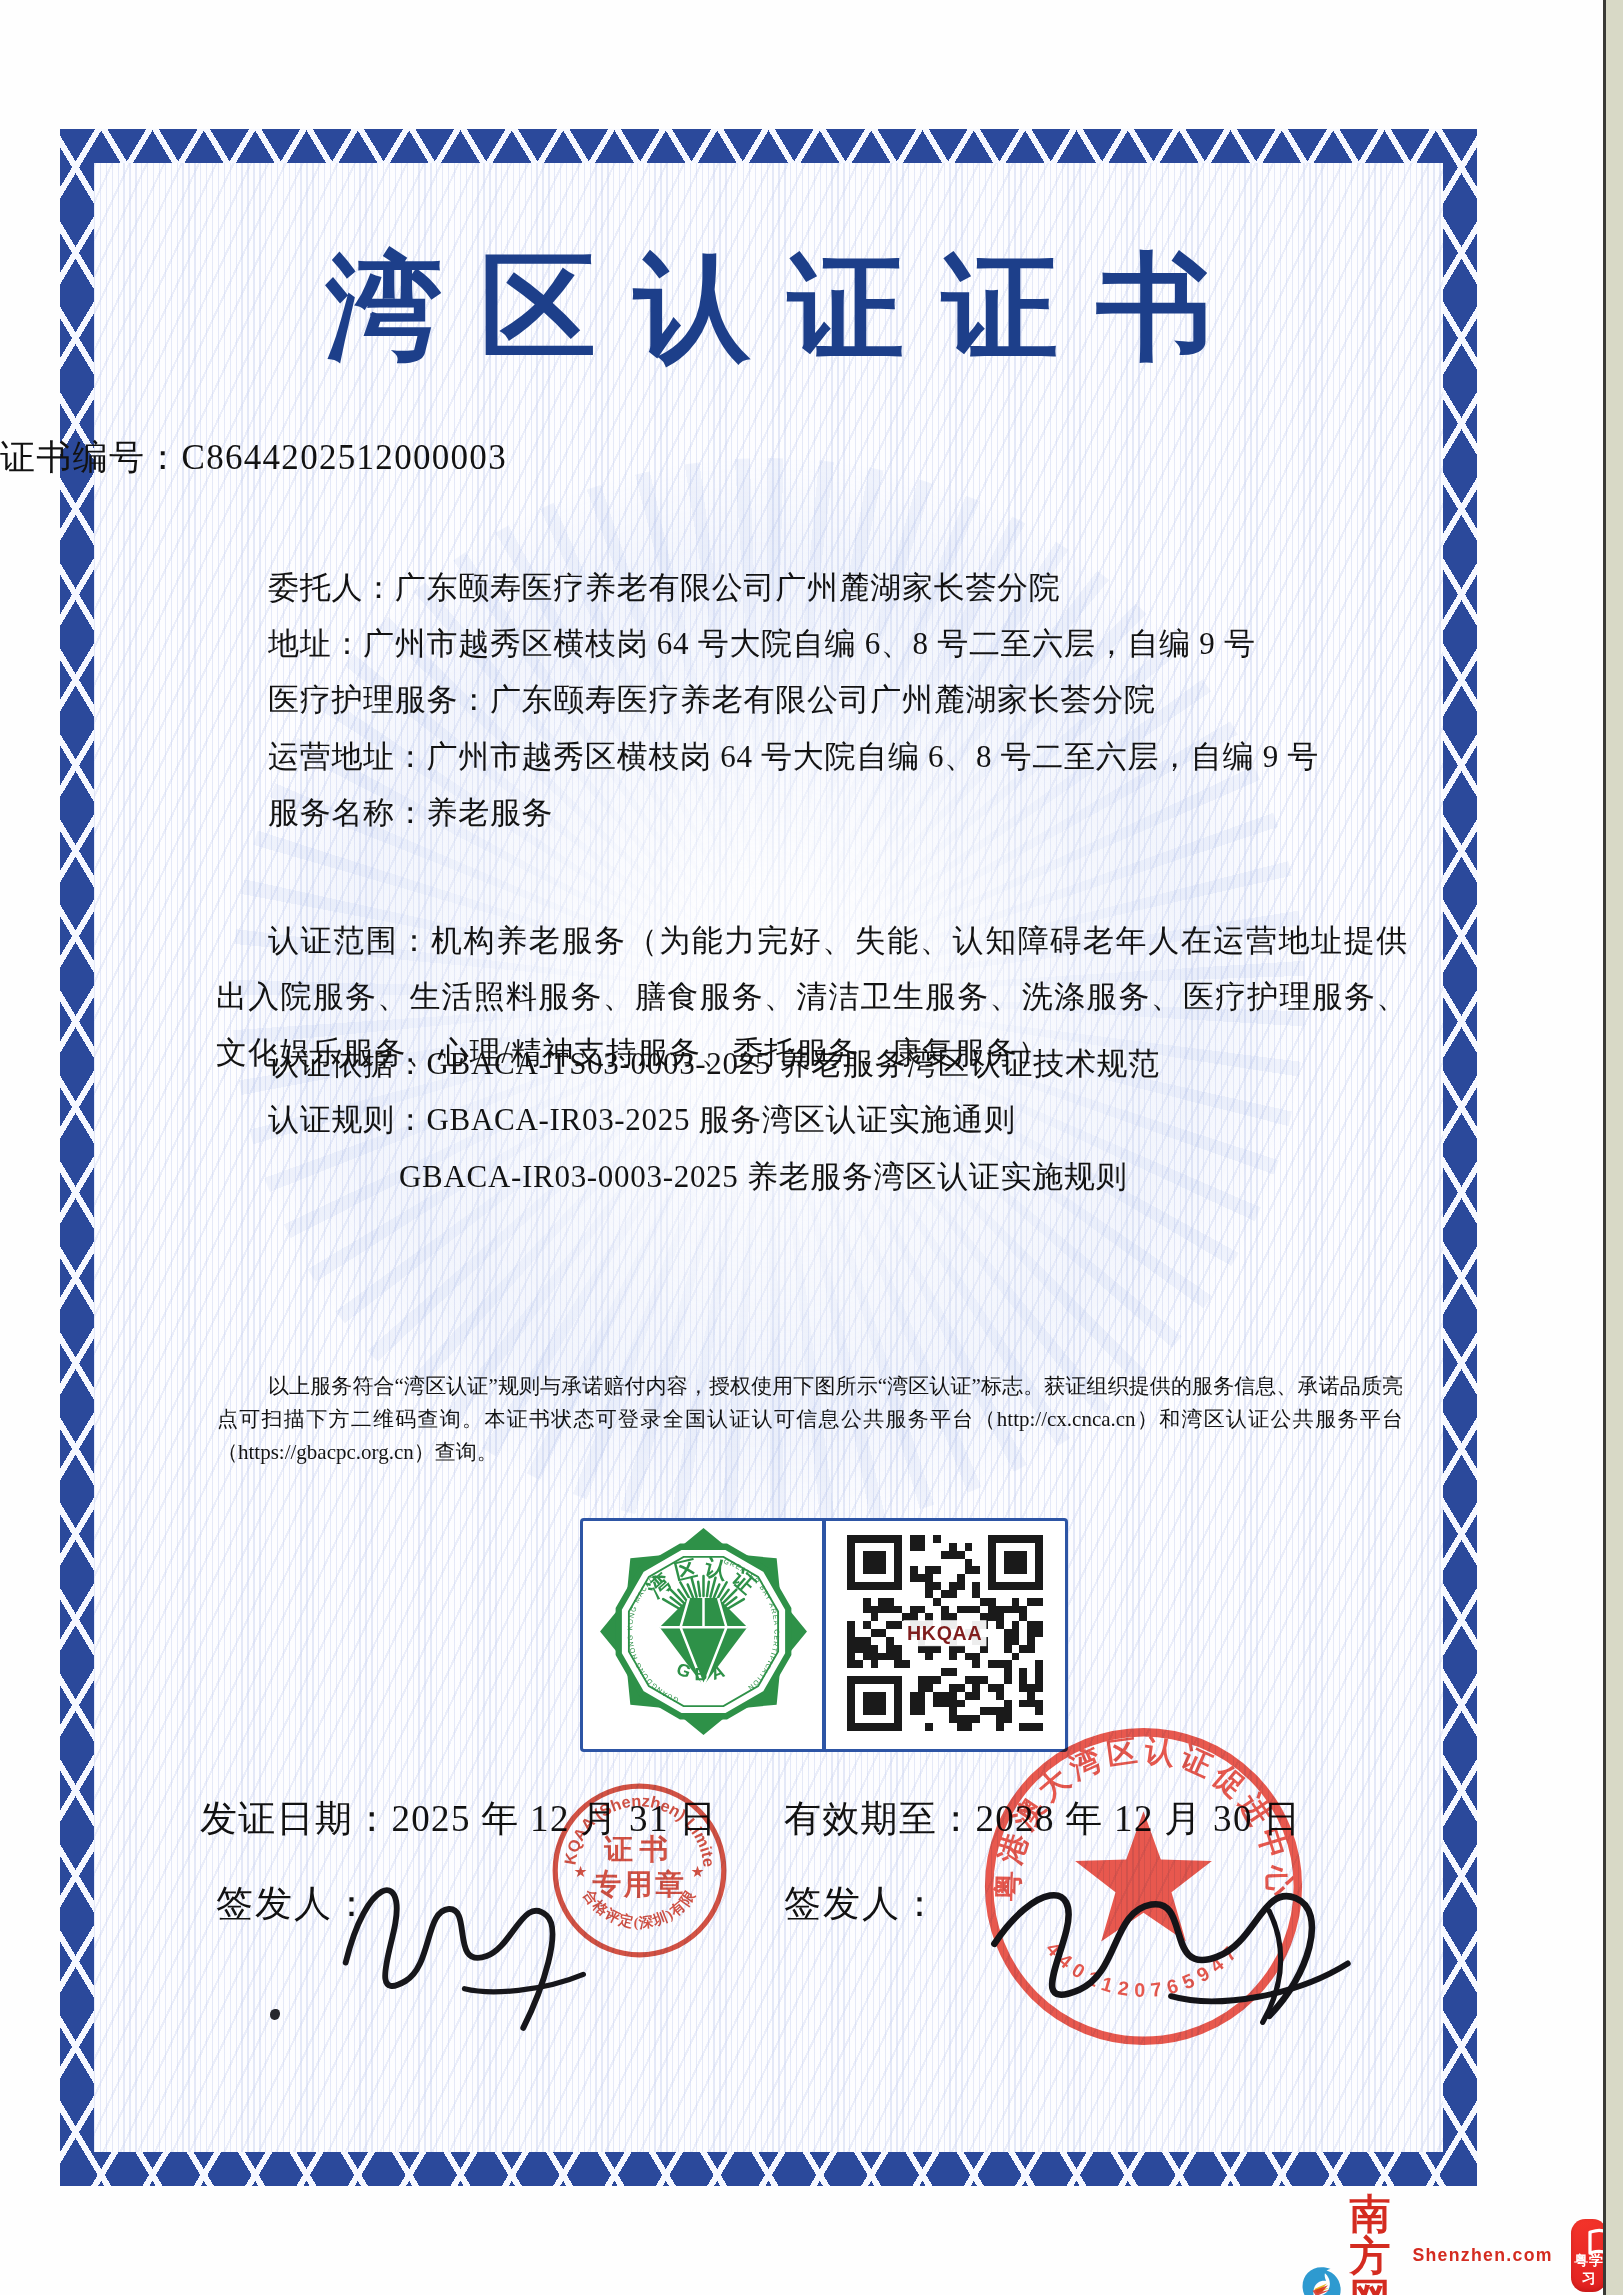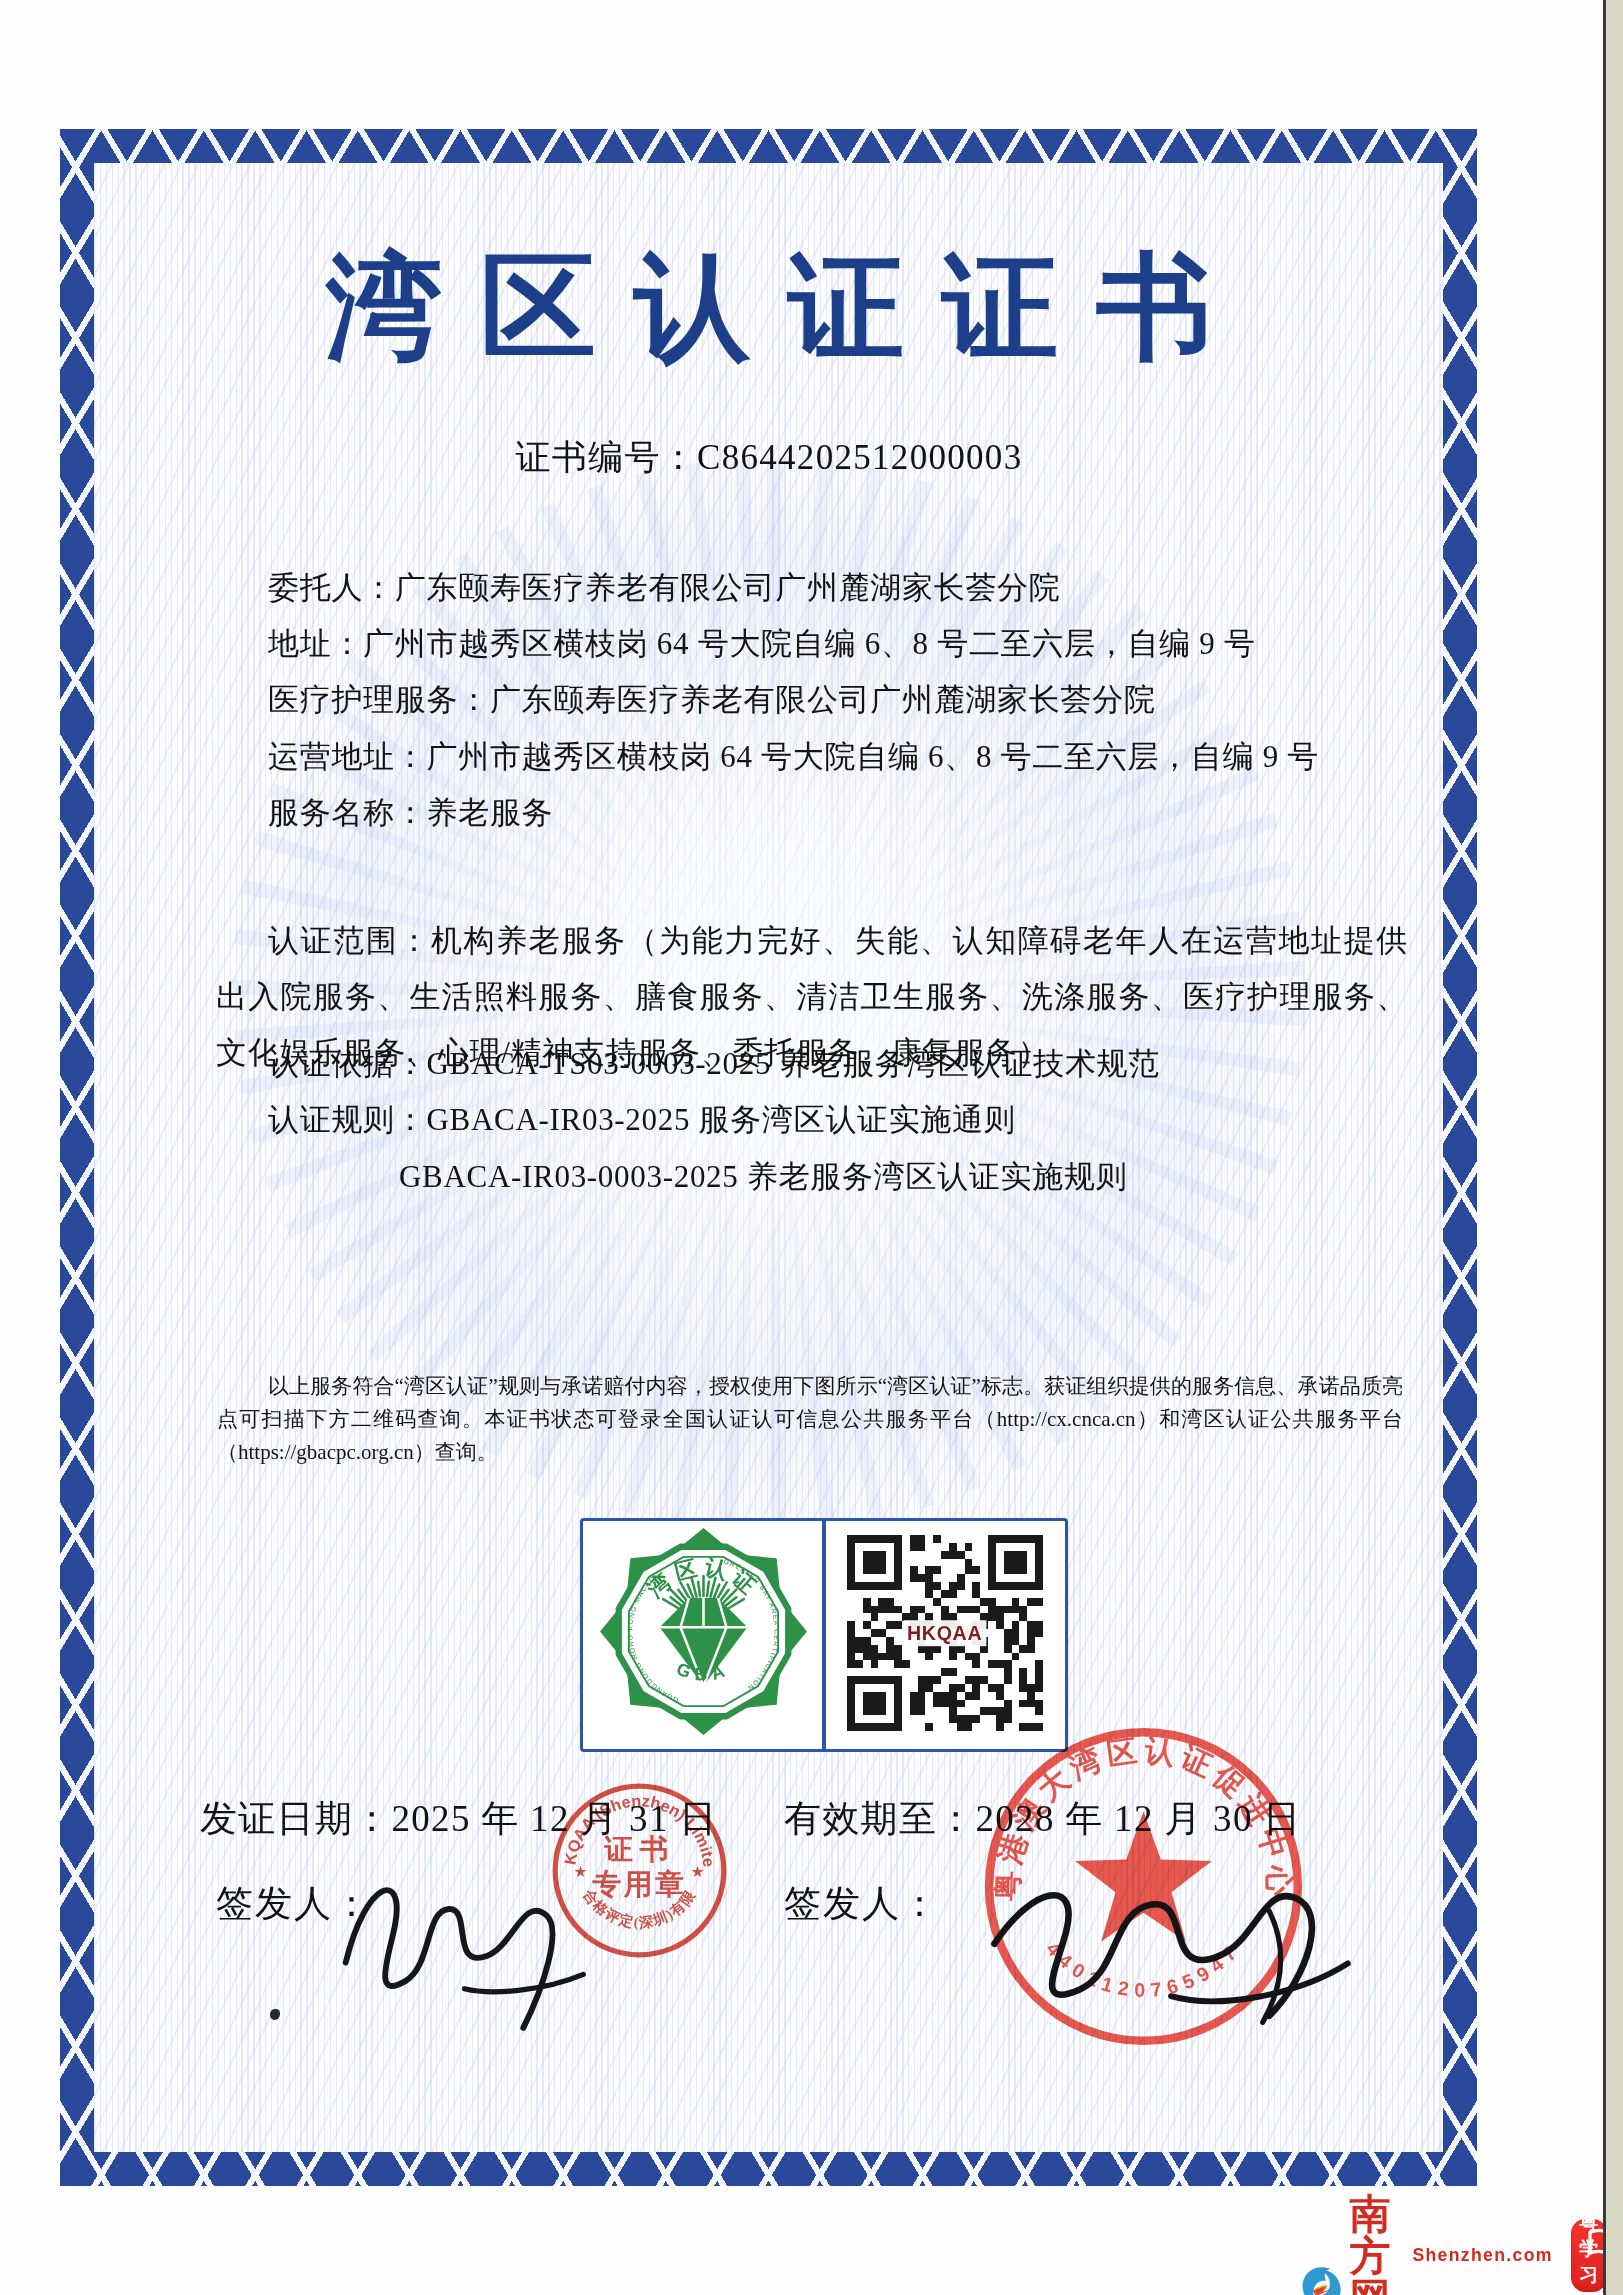--- a/index.html
+++ b/index.html
@@ -26,21 +26,21 @@
       background:
         radial-gradient(circle,rgba(255,255,255,.9) 0 14%,rgba(255,255,255,0) 60%),
         repeating-conic-gradient(rgba(129,156,222,.18) 0deg 1.6deg,rgba(255,255,255,0) 1.6deg 5.4deg),
         radial-gradient(circle,rgba(170,190,235,.25) 0 55%,rgba(255,255,255,0) 72%);
       opacity:.55;}
 
   
   .title{position:absolute;left:0;top:230px;width:1538px;text-align:center;
       font-size:116px;font-weight:700;color:#1d3f8a;letter-spacing:38px;
       text-indent:38px;font-family:"Liberation Serif","DejaVu Serif",serif;}
-  .certno{position:absolute;left:0;top:434px;width:1538px;text-align:center;
+  .certno{position:absolute;left:0;top:434px;width:1538px;
       font-size:35px;color:#121212;letter-spacing:1.3px;}
   .body-line{position:absolute;left:216px;width:1191px;font-size:31px;line-height:41px;
       color:#131313;letter-spacing:0.7px;}
   .pad{padding-left:52px;}
   .scope{position:absolute;left:216px;top:913px;width:1192px;font-size:31px;
       line-height:56px;text-align:justify;text-indent:52px;color:#131313;letter-spacing:0.7px;}
   .rule3{padding-left:183px;}
   .notice{position:absolute;left:217px;top:1370px;width:1186px;font-size:21px;
       line-height:33px;text-align:justify;text-indent:51px;color:#131313;}
 
@@ -74,21 +74,21 @@
   .southcn-text{display:flex;flex-direction:row;align-items:center;}
   .southcn-name{font-size:41px;font-weight:700;color:#d42b20;letter-spacing:5.2px;
       font-family:"Liberation Serif","DejaVu Serif",serif;line-height:42px;}
   .southcn-domain{font-size:17.7px;font-weight:700;color:#d42b20;letter-spacing:1.3px;
       font-family:"Liberation Sans","DejaVu Sans",sans-serif;}
   .yuexuexi{margin-left:18.3px;width:71px;height:73px;border-radius:14.4px;
       background:linear-gradient(160deg,#f4352b,#e01f1f);position:relative;
       box-shadow:inset 0 -2.6px 5.2px rgba(120,0,0,.25);}
   .yx-book{position:absolute;left:14.4px;top:7.9px;width:42px;height:34px;color:#ffffff;}
   .yx-label{position:absolute;left:0;bottom:3.9px;width:100%;text-align:center;color:#fff;
-      font-size:19px;font-weight:700;letter-spacing:0.7px;
+      font-size:14px;font-weight:700;letter-spacing:0.7px;
       font-family:"Liberation Sans","DejaVu Sans",sans-serif;}
 </style>
 </head>
 <body>
 
 <div class="page">
 
   <div class="frame">
     <div class="frame-inner"></div>
   </div>

